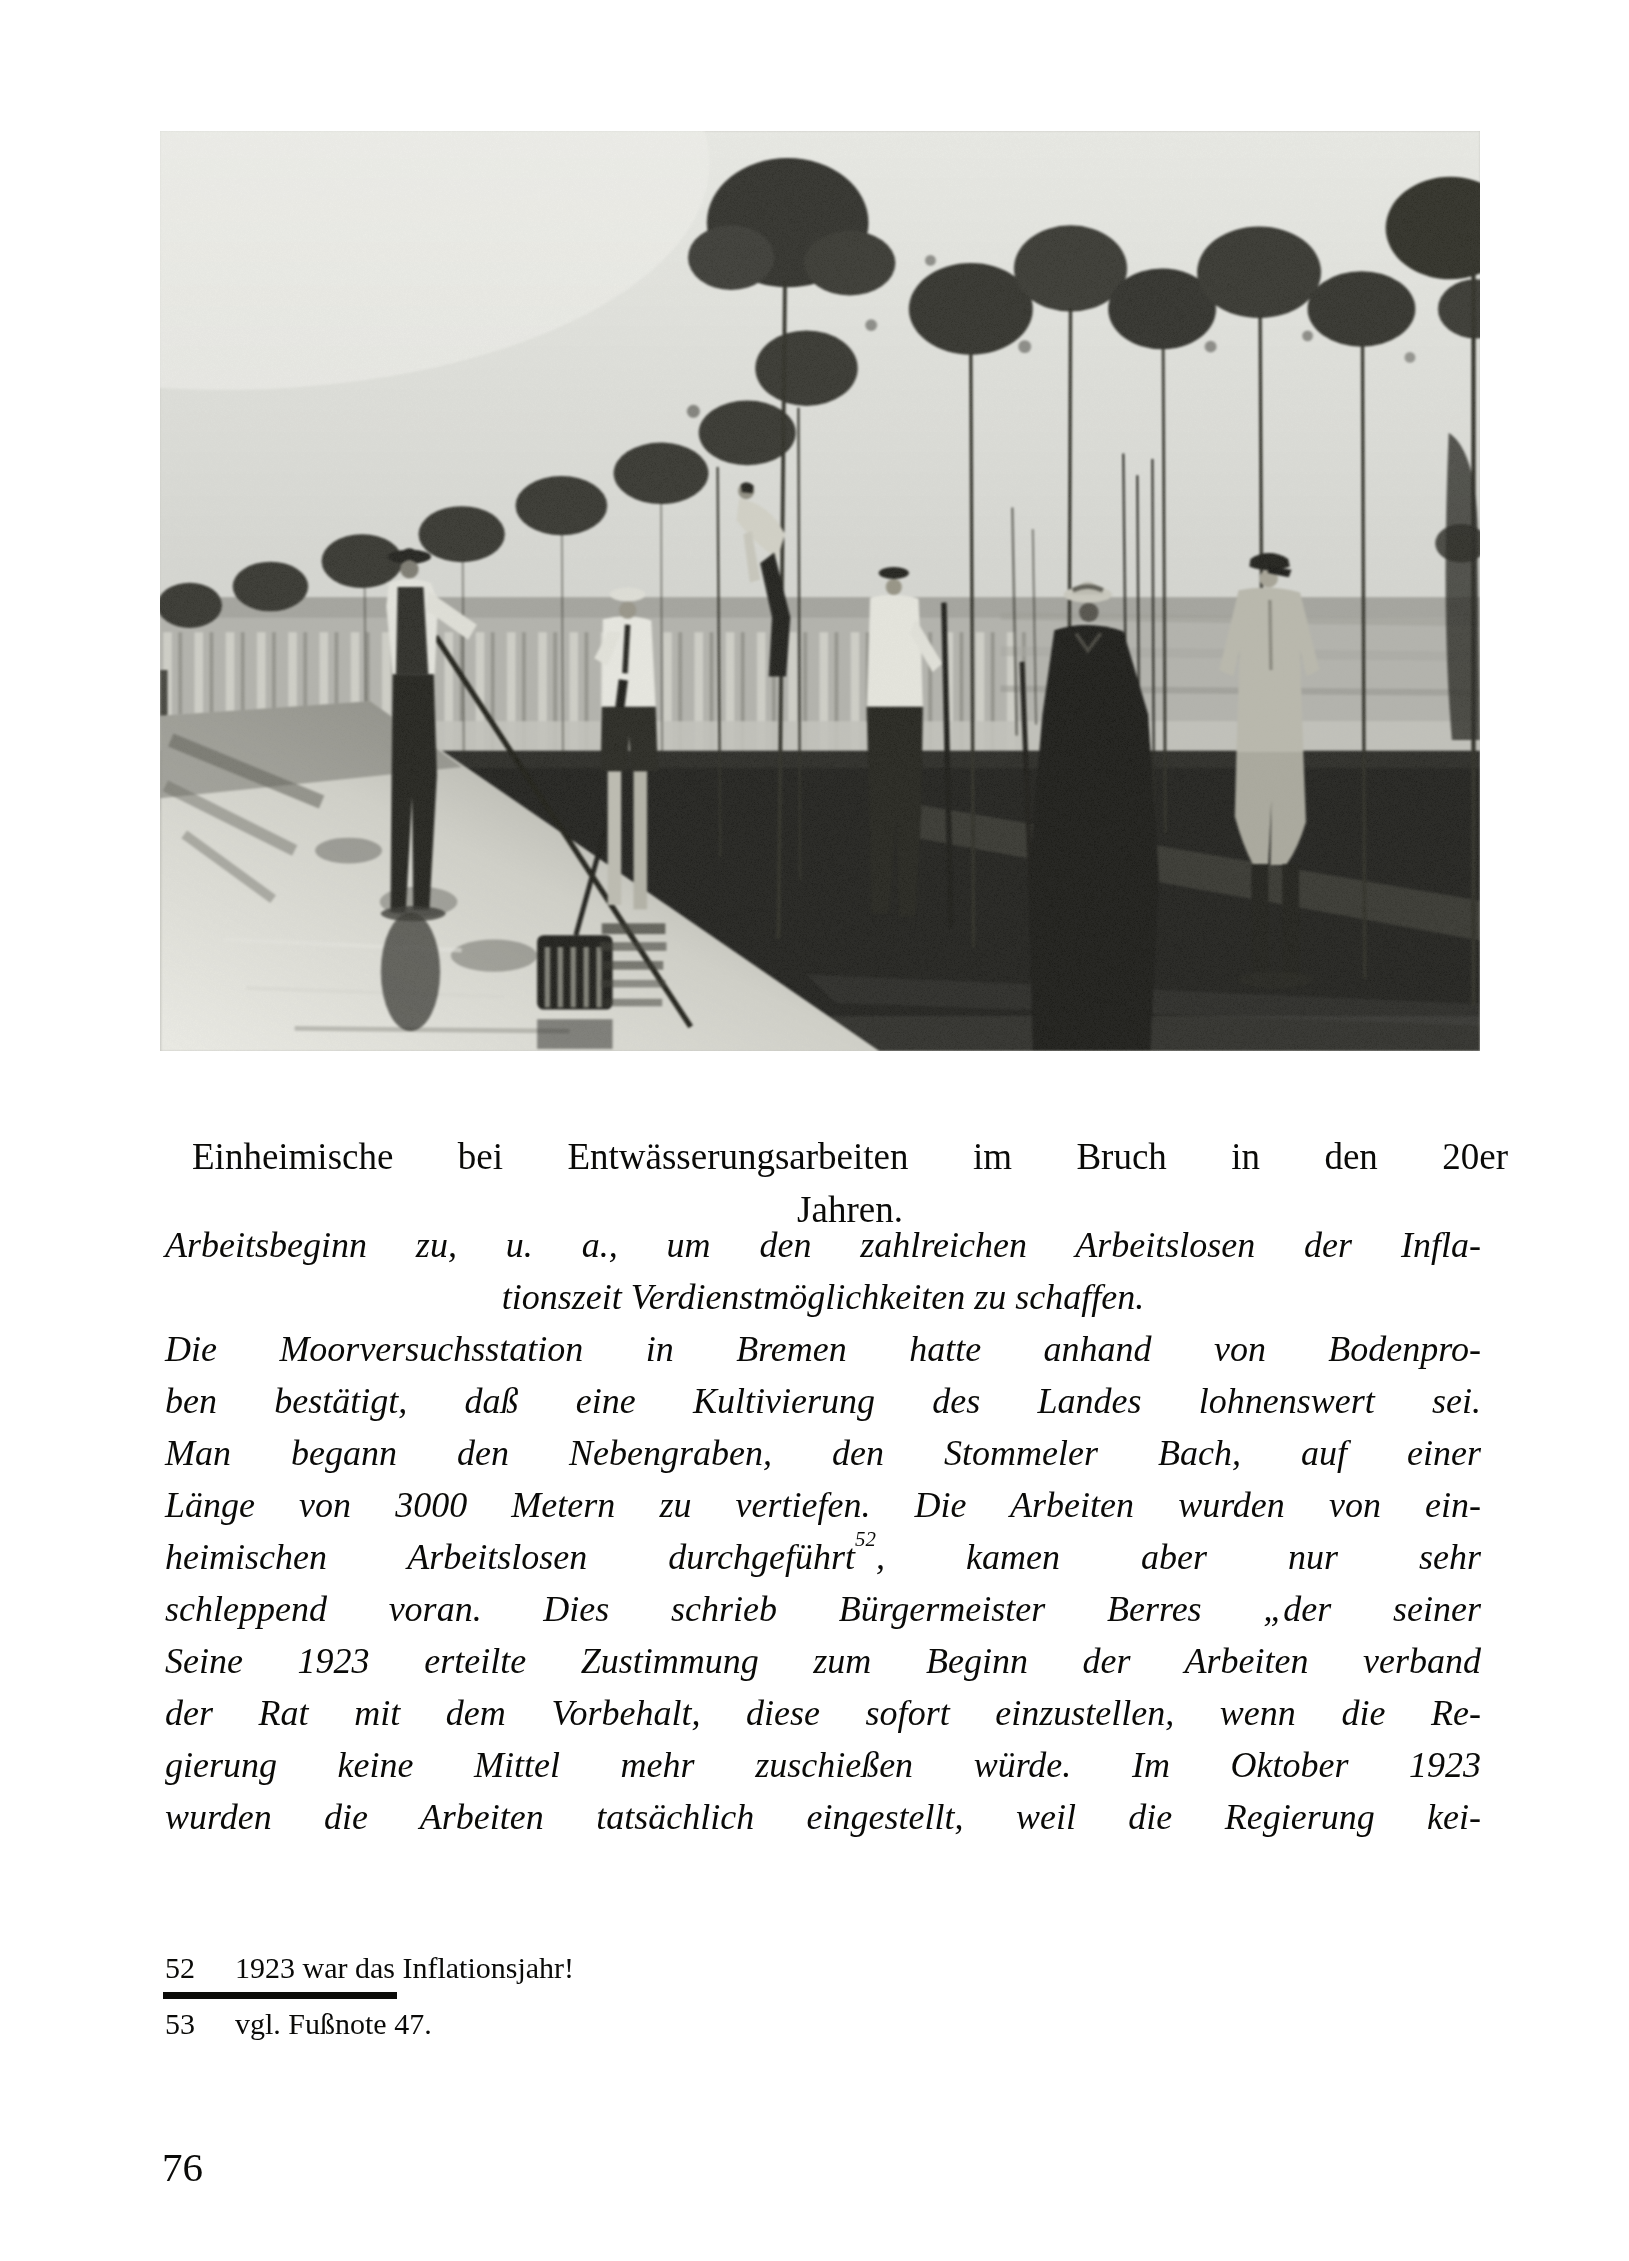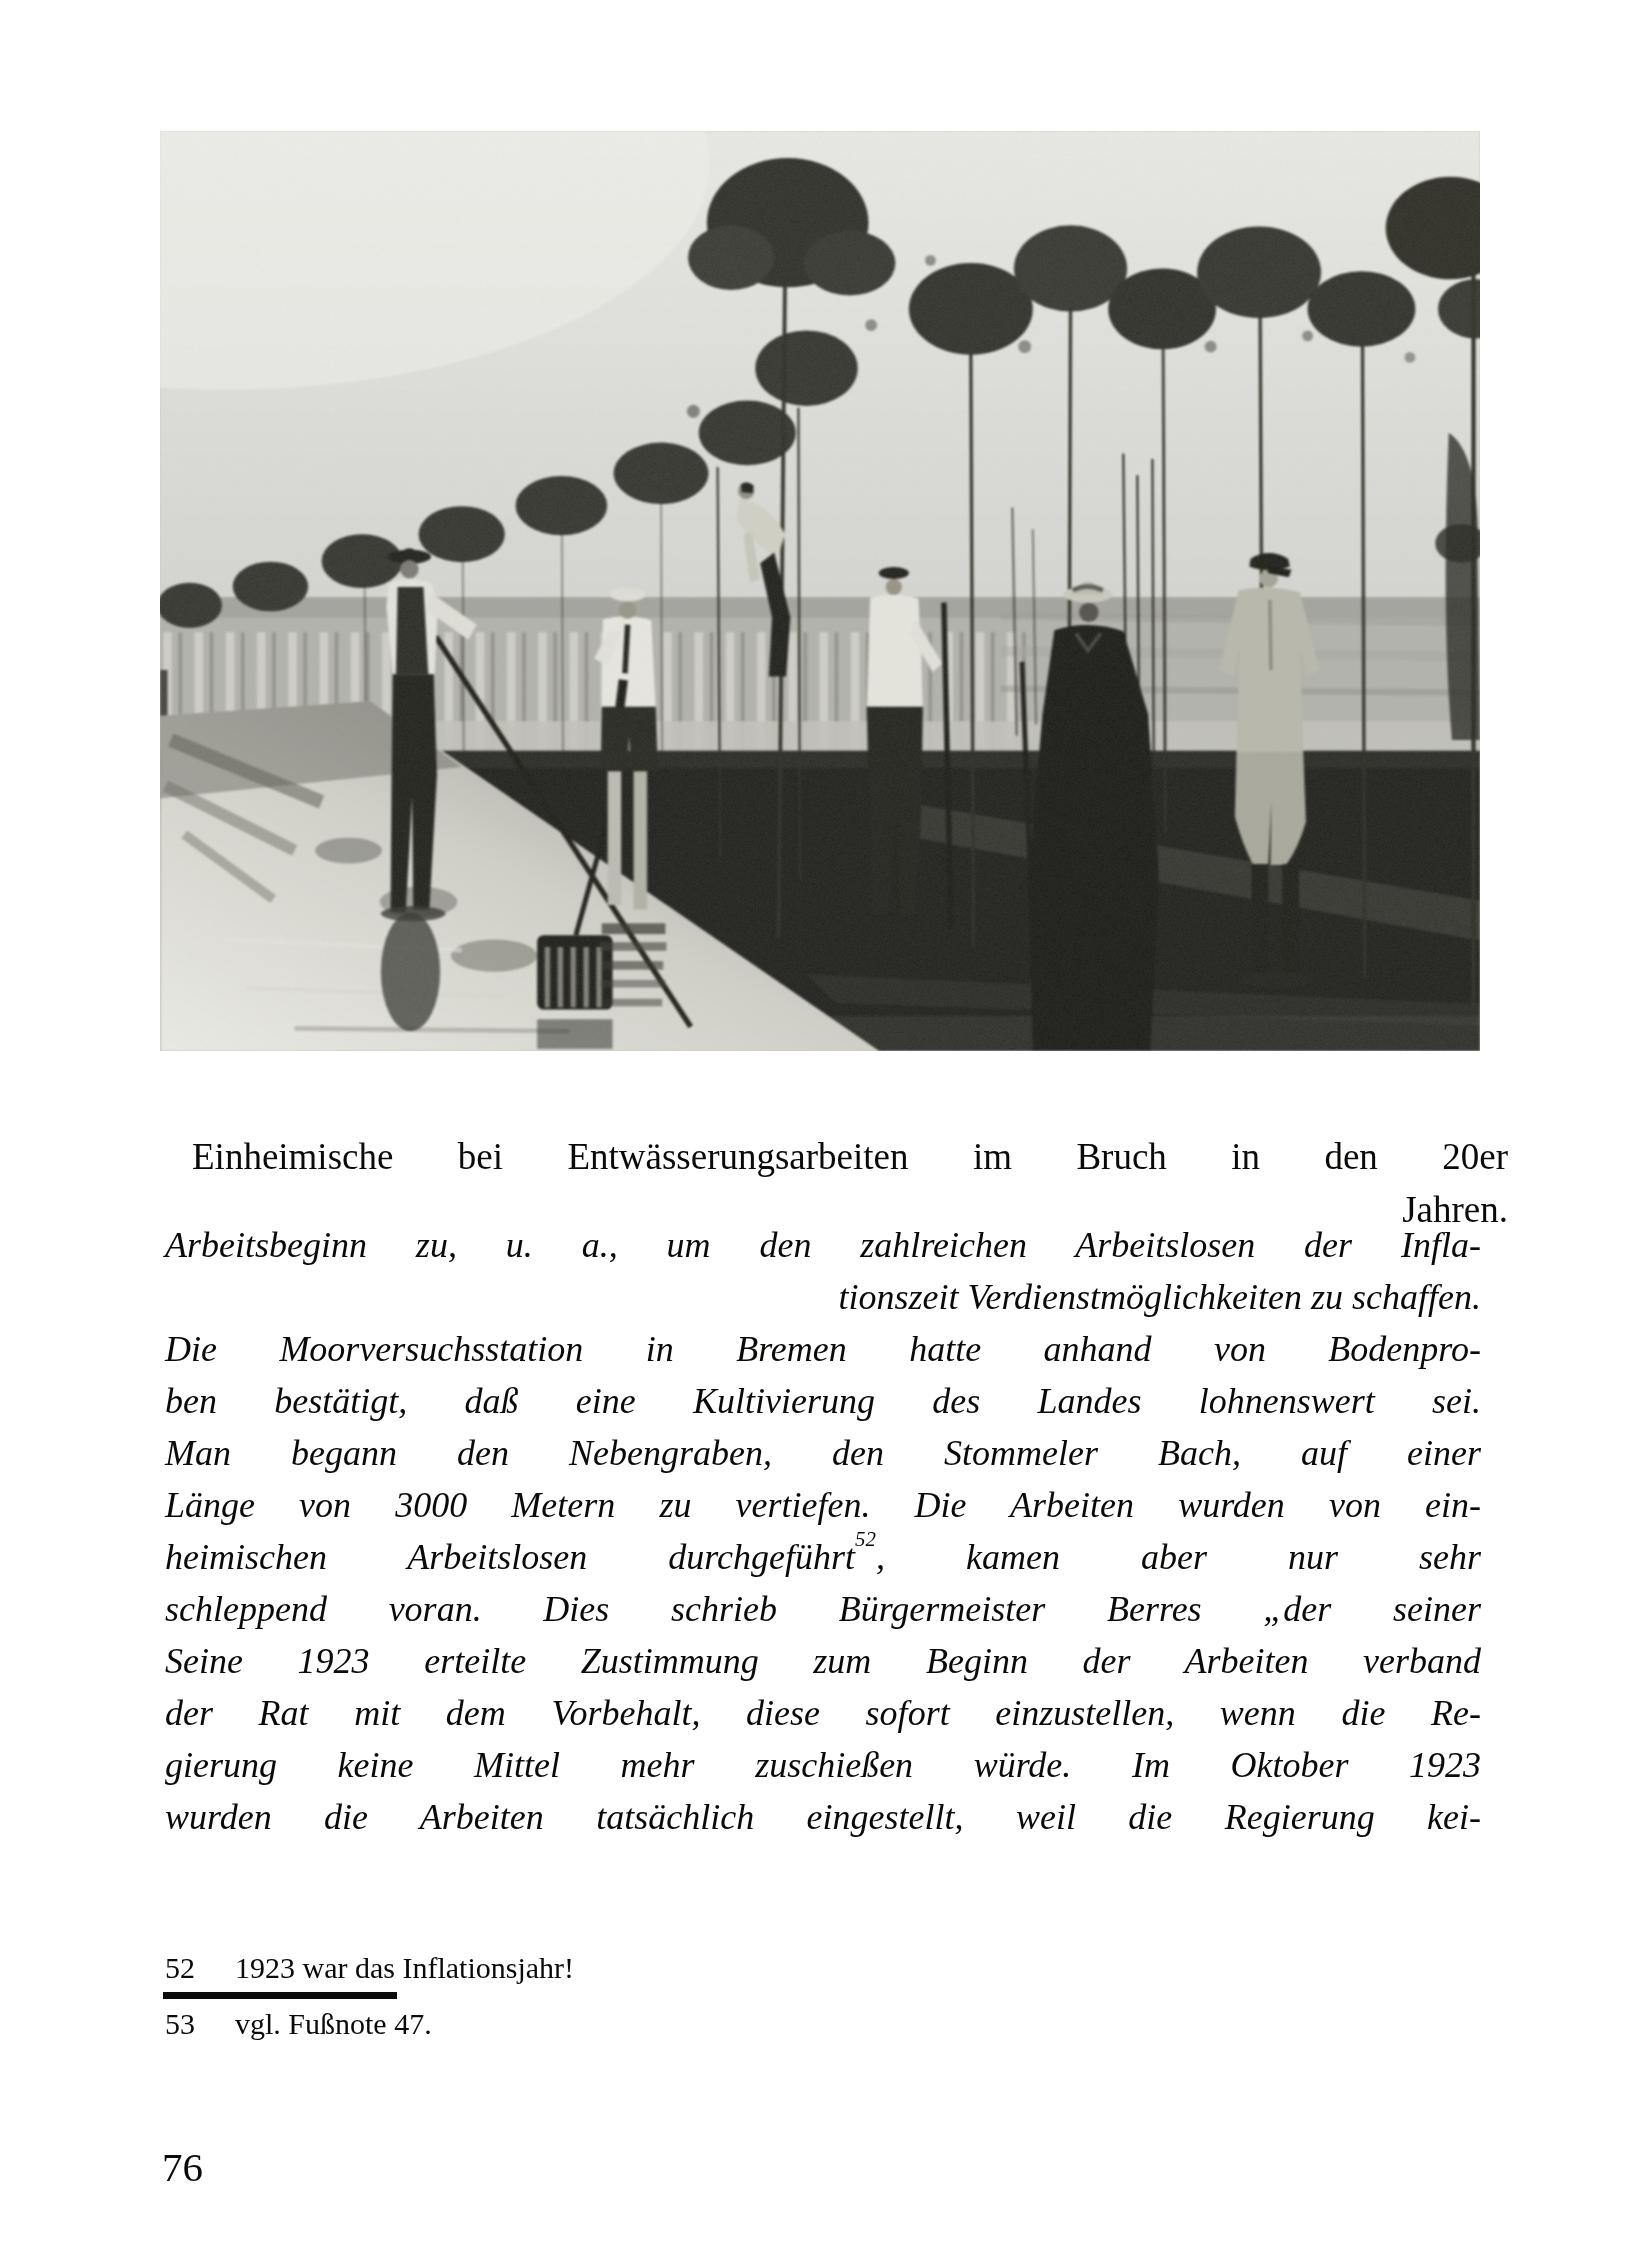--- a/index.html
+++ b/index.html
@@ -14,21 +14,21 @@
   }
   .photo svg{display:block;width:100%;height:100%;}
   .caption{
     position:absolute;left:165px;top:1130px;width:1316px;
     font-size:37px;line-height:53px;margin-left:27px;
   }
   .bodytext{
     position:absolute;left:165px;top:1219px;width:1316px;
     font-size:36px;line-height:52px;font-style:italic;
   }
-  .line{white-space:normal;text-align:right;}
+  .line{white-space:normal;text-align:center;}
   .jl{text-align:justify;text-align-last:justify;}
   sup.fnref{font-size:0.58em;position:relative;top:-0.5em;line-height:0;}
   .footrule{
     position:absolute;left:163px;top:1992px;width:234px;height:6.5px;
     background:#0b0b09;
   }
   .footnotes{
     position:absolute;left:165px;top:1940px;width:1186px;
     font-size:30px;line-height:56px;
   }

